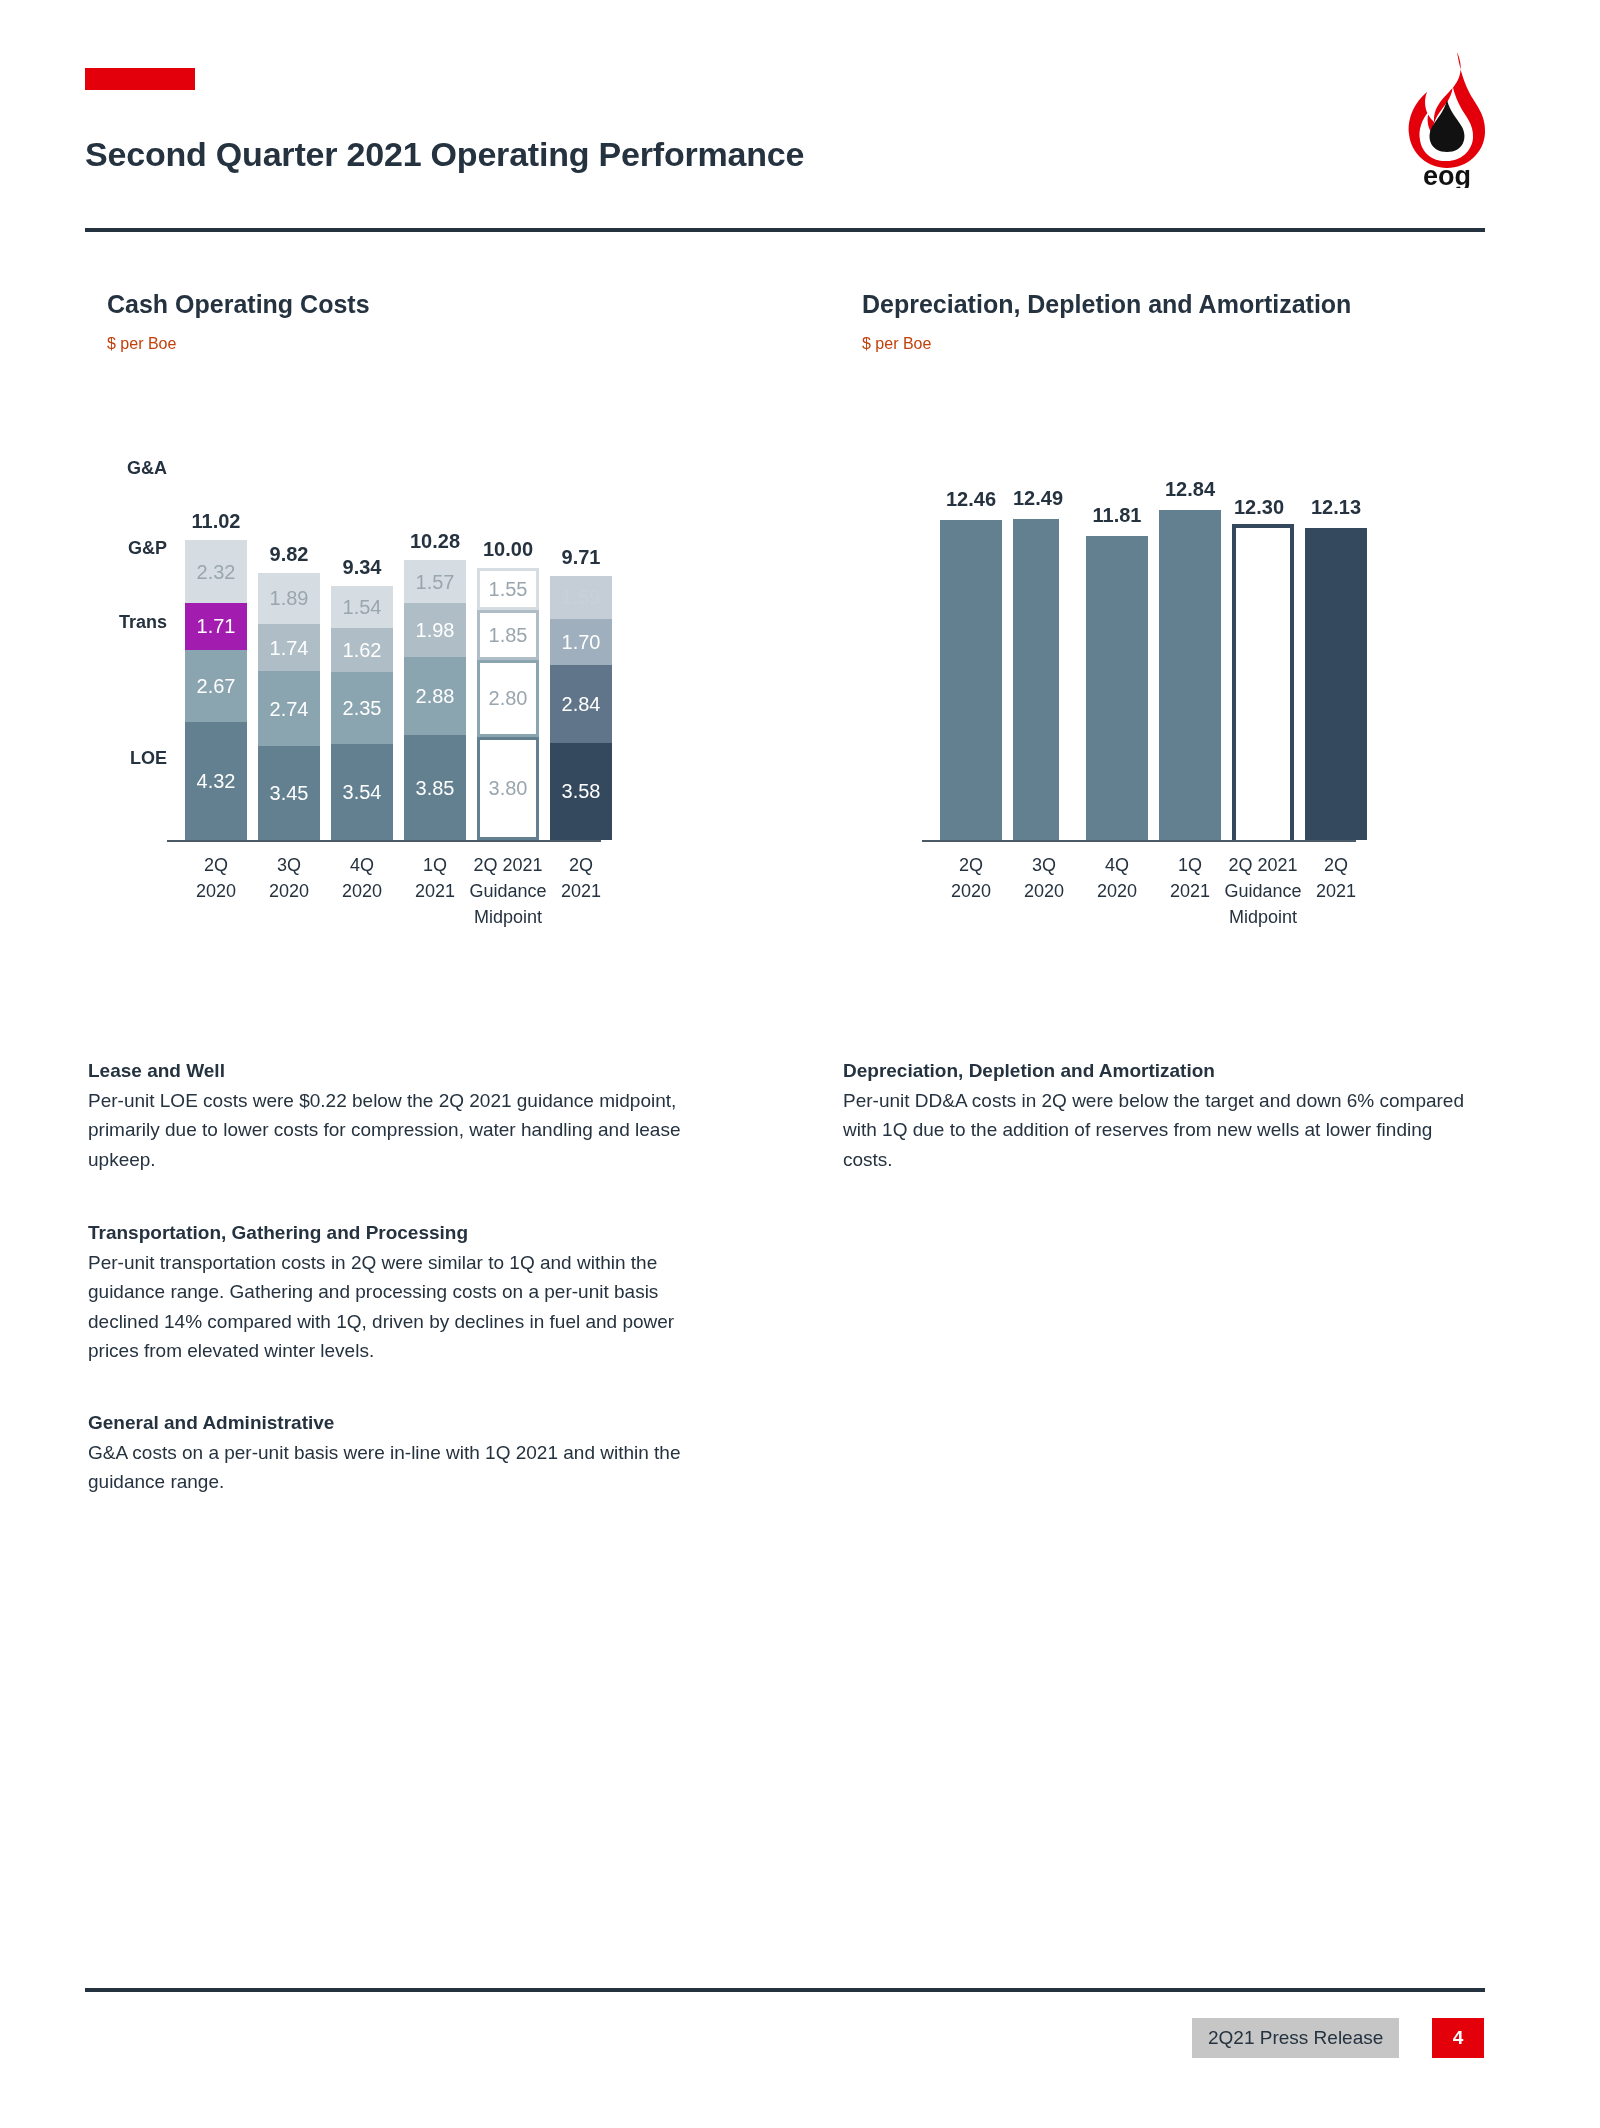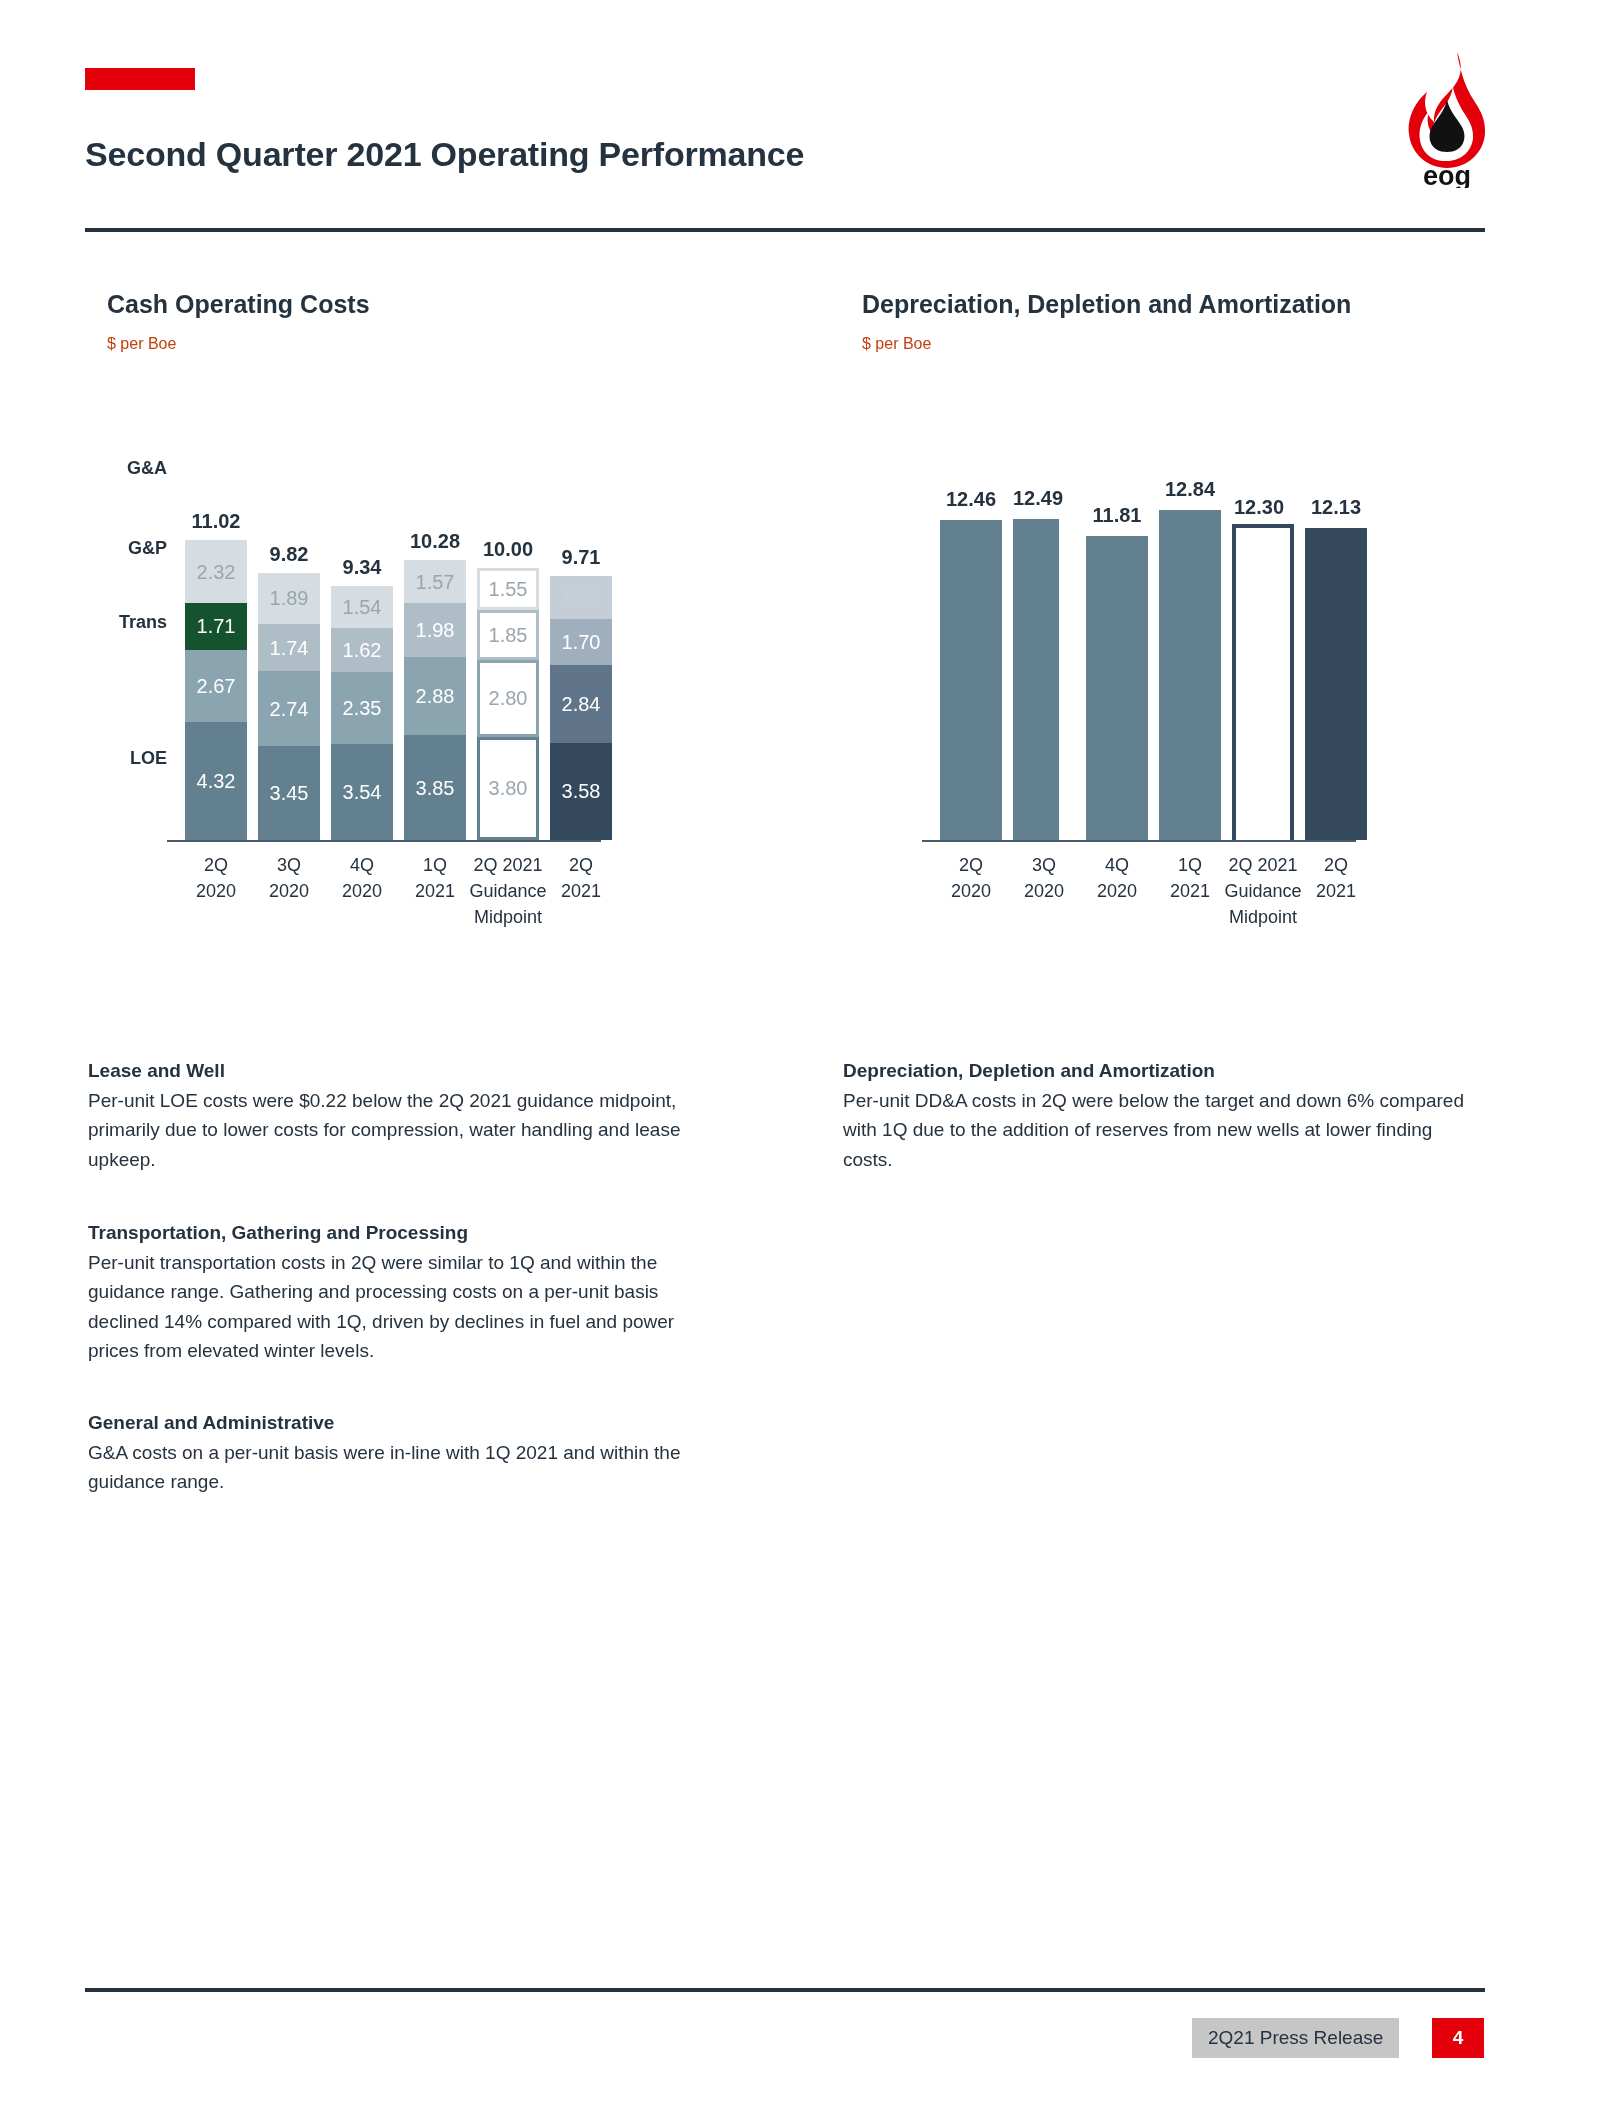--- a/index.html
+++ b/index.html
@@ -103,21 +103,21 @@
   <div class="chart-sub">$ per Boe</div>
   <div class="plot" id="plot-left">
       <div class="series-label" style="left: 0px; top: 58px; width: 60px;">G&amp;A</div>
       <div class="series-label" style="left: 0px; top: 138px; width: 60px;">G&amp;P</div>
       <div class="series-label" style="left: 0px; top: 212px; width: 60px;">Trans</div>
       <div class="series-label" style="left: 0px; top: 348px; width: 60px;">LOE</div>
       <div class="bar-col" style="left: 78px; top: 140px; width: 62px; height: 300px;">
         <div class="seg" style="top: 0px; height: 63.1579px; background: rgb(214, 221, 226);">
           <span style="color: rgb(154, 166, 174);">2.32</span>
         </div>
-        <div class="seg" style="top: 63.1579px; height: 46.5517px; background: #14532d;">
+        <div class="seg" style="top: 63.1579px; height: 46.5517px; background: #a21caf;">
           <span style="color: rgb(255, 255, 255);">1.71</span>
         </div>
         <div class="seg" style="top: 109.71px; height: 72.686px; background: rgb(138, 164, 176);">
           <span style="color: rgb(255, 255, 255);">2.67</span>
         </div>
         <div class="seg" style="top: 182.396px; height: 117.604px; background: rgb(98, 128, 143);">
           <span style="color: #ffffff;">4.32</span>
         </div>
         <div class="total-label" style="top: -30px;">11.02</div>
       </div>

